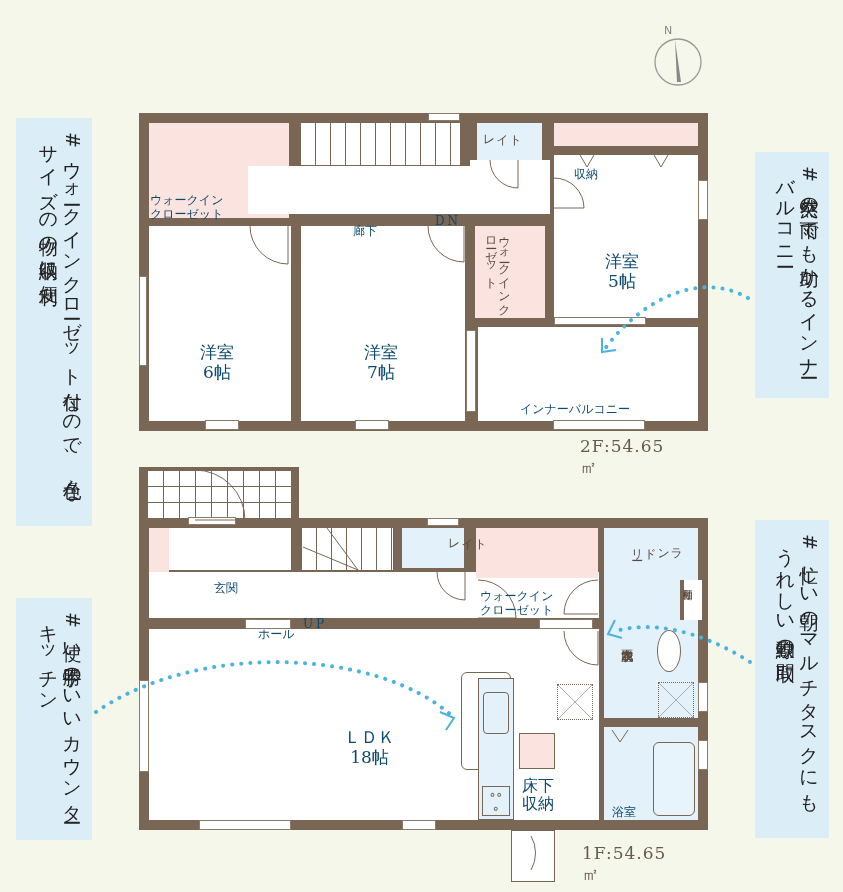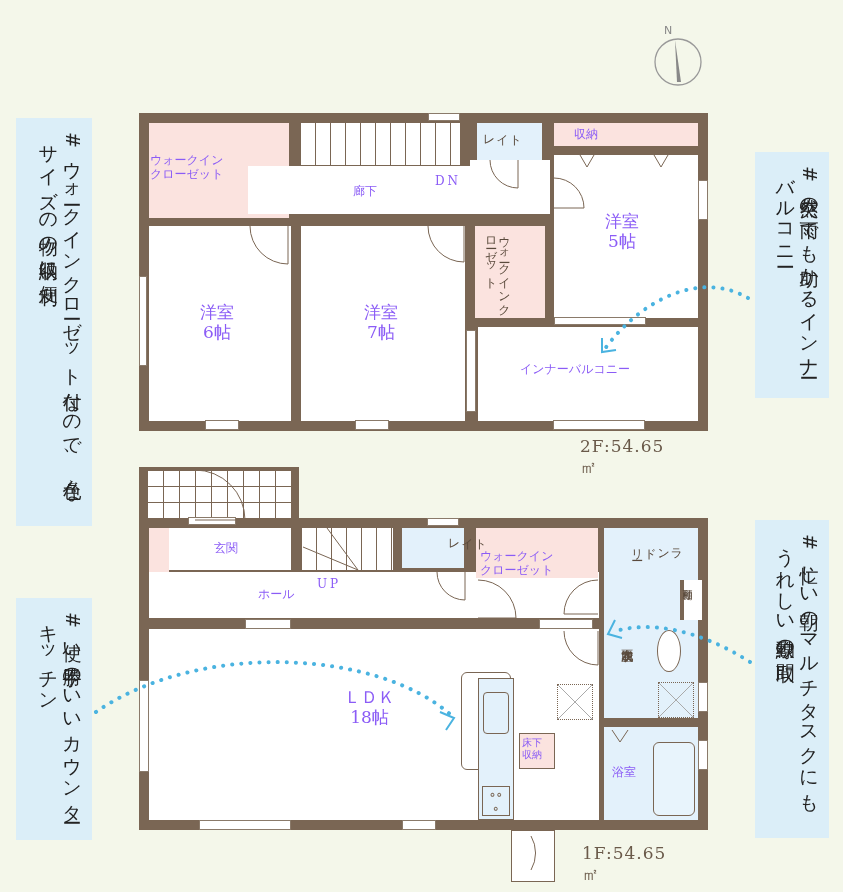--- a/index.html
+++ b/index.html
@@ -3,21 +3,21 @@
 <meta charset="utf-8">
 <style>
   html,body{margin:0;padding:0;}
   body{width:843px;height:892px;background:#f4f7ea;position:relative;overflow:hidden;font-family:"DejaVu Serif","Liberation Serif",serif;color:#5a4a3c;}
   .abs{position:absolute;}
   .wall{position:absolute;background:#7a6654;}
   .room{position:absolute;}
   .pink{background:#fbe3df;}
   .blue{background:#e3f1fb;}
   .white{background:#ffffff;}
-  .label{position:absolute;font-size:12px;color:#8b5cf6;line-height:1.15;text-align:center;white-space:nowrap;}
+  .label{position:absolute;font-size:12px;color:#0c4a6e;line-height:1.15;text-align:center;white-space:nowrap;margin-top:40px;}
   .vlabel{position:absolute;writing-mode:vertical-rl;font-size:12px;color:#5a4a3c;line-height:1.1;letter-spacing:0;}
   .big{font-size:17px;}
   .note{position:absolute;background:#dbeef8;writing-mode:vertical-rl;font-family:"DejaVu Sans","Liberation Sans",sans-serif;font-size:19px;color:#222;line-height:1.25;padding:14px 8px;box-sizing:border-box;letter-spacing:1px;}
   .win{position:absolute;background:#fff;border:1px solid #8a7a6a;box-sizing:border-box;}
   .area{position:absolute;font-size:17px;color:#6a5a4a;letter-spacing:1px;}
   .stair{position:absolute;background:#fff;background-image:repeating-linear-gradient(90deg,#7a6654 0,#7a6654 1px,transparent 1px,transparent 15px);}
   .xbox{position:absolute;border:1px dotted #7a6654;background:
     linear-gradient(45deg,transparent 49%,#aaa 49%,#aaa 51%,transparent 51%),
     linear-gradient(-45deg,transparent 49%,#aaa 49%,#aaa 51%,transparent 51%);}
   svg.overlay{position:absolute;left:0;top:0;pointer-events:none;}
@@ -144,30 +144,30 @@
       <path d="M564,631 A34,34 0 0 0 598,665 L598,631"></path>
       <path d="M531,836 A34,34 0 0 1 531,870"></path>
       <polyline points="612,730 620,742 628,730"></polyline>
       <line x1="327" y1="528" x2="358" y2="570"></line>
       <line x1="303" y1="547" x2="358" y2="570"></line>
     </g>
   </svg>
 
   <div class="label" style="left:214px;top:542px;">玄関</div>
   <div class="label" style="left:258px;top:588px;">ホール</div>
-  <div class="label" style="left:317px;top:578px;letter-spacing:3px;">UP</div>
+  <div class="label" style="left:303px;top:578px;letter-spacing:3px;">UP</div>
   <div class="vlabel" style="left:447px;top:530px;">トイレ</div>
   <div class="label" style="left:480px;top:550px;text-align:left;white-space:pre;">ウォークイン
 クローゼット</div>
   <div class="vlabel" style="left:630px;top:540px;">ランドリー</div>
   <div class="vlabel" style="left:682px;top:582px;font-size:10px;">可動棚</div>
   <div class="vlabel" style="left:620px;top:640px;">洗面脱衣室</div>
   <div class="label big" style="left:344px;top:688px;white-space:pre;">ＬＤＫ
 18帖</div>
-  <div class="label" style="left:522px;top:737px;font-size:10px;white-space:pre;">床下
+  <div class="label" style="left:522px;top:737px;font-size:16px;white-space:pre;">床下
 収納</div>
   <div class="label" style="left:612px;top:766px;">浴室</div>
   <div class="area" style="left:582px;top:843px;">1F:54.65㎡</div>
 </div>
 
 <svg class="overlay" width="843" height="892">
   <g fill="none" stroke="#4ab3e0" stroke-width="4" stroke-linecap="round" stroke-dasharray="0.1 9">
     <path d="M748,298 C700,270 640,300 604,350"></path>
     <path d="M96,712 C200,640 380,650 452,716"></path>
     <path d="M750,662 C700,630 650,620 612,632"></path>

